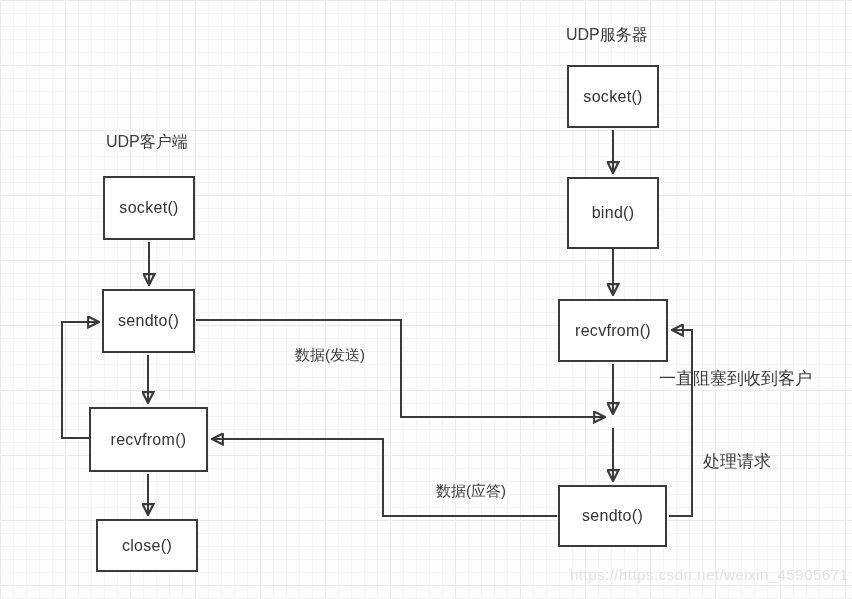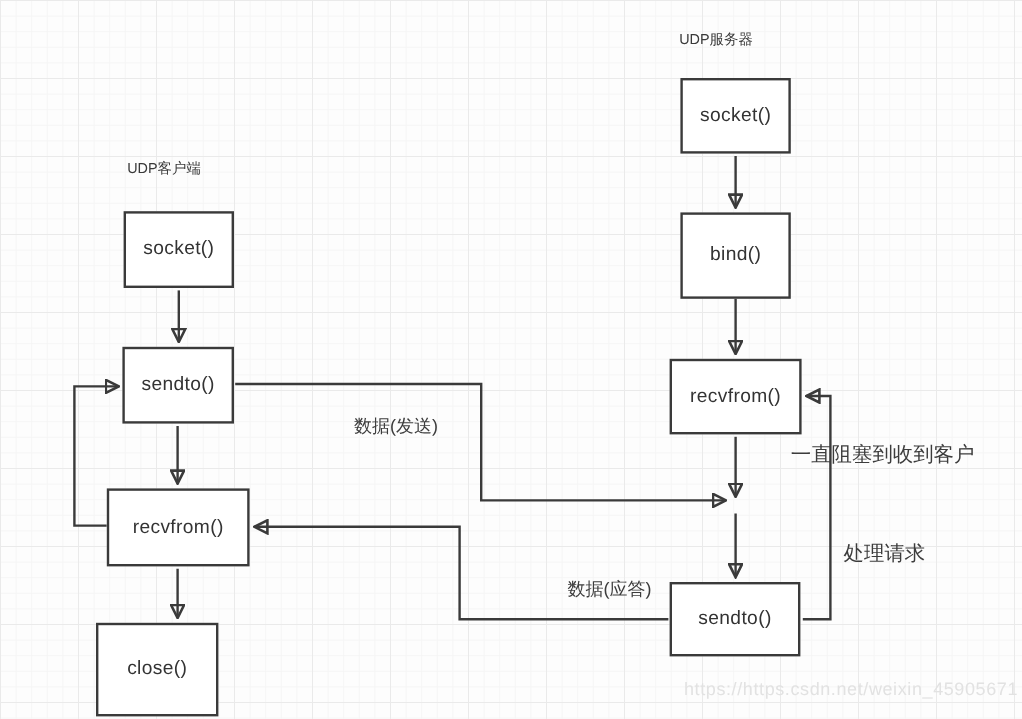--- a/index.html
+++ b/index.html
@@ -19,21 +19,21 @@
   }
   .edges{position:absolute;left:0;top:0;width:852px;height:599px;}
   .edges path{stroke:#3a3a3a;stroke-width:2;fill:none;}
   .node{
     position:absolute;box-sizing:border-box;
     background:#ffffff;border:2px solid #3a3a3a;
     display:flex;align-items:center;justify-content:center;
     font-size:16px;color:#333333;letter-spacing:0.3px;
   }
   .col-title{
-    position:absolute;font-size:12px;color:#3a3a3a;white-space:nowrap;
+    position:absolute;font-size:16px;color:#3a3a3a;white-space:nowrap;
   }
   .edge-label{
     position:absolute;color:#3c3c3c;white-space:nowrap;
   }
   .edge-label.small{font-size:15px;}
   .edge-label.big{font-size:17px;}
   .edge-label.center{text-align:center;white-space:normal;}
   .watermark{
     position:absolute;left:570px;top:566px;
     font-size:15px;color:#e2e2e2;letter-spacing:0.5px;white-space:nowrap;
@@ -62,29 +62,29 @@
     <path d="M557 516 L383 516 L383 439 L212 439" marker-end="url(#arrow)"></path>
     <path d="M669 516 L692 516 L692 330 L672 330" marker-end="url(#arrow)"></path>
   </svg>
 
   <div class="col-title" style="left:106px;top:132px;">UDP客户端</div>
   <div class="col-title" style="left:566px;top:25px;">UDP服务器</div>
 
   <div class="node" style="left:103px;top:176px;width:92px;height:64px;">socket()</div>
   <div class="node" style="left:102px;top:289px;width:93px;height:64px;">sendto()</div>
   <div class="node" style="left:89px;top:407px;width:119px;height:65px;">recvfrom()</div>
-  <div class="node" style="left:80px;top:519px;width:102px;height:78px;">close()</div>
+  <div class="node" style="left:96px;top:519px;width:102px;height:53px;">close()</div>
 
   <div class="node" style="left:567px;top:65px;width:92px;height:63px;">socket()</div>
   <div class="node" style="left:567px;top:177px;width:92px;height:72px;">bind()</div>
   <div class="node" style="left:558px;top:299px;width:110px;height:63px;">recvfrom()</div>
   <div class="node" style="left:558px;top:485px;width:109px;height:62px;">sendto()</div>
 
   <div class="edge-label small" style="left:295px;top:346px;">数据(发送)</div>
-  <div class="edge-label small" style="left:436px;top:482px;margin-left:37px;">数据(应答)</div>
+  <div class="edge-label small" style="left:436px;top:482px;">数据(应答)</div>
 
   <div class="edge-label big center" style="left:648px;top:369px;width:175px;line-height:20px;">
     <div>一直阻塞到收到客户</div>
   </div>
 
   <div class="edge-label big" style="left:703px;top:450px;">处理请求</div>
 
   <div class="watermark">https://https.csdn.net/weixin_45905671</div>
 
 </div>

